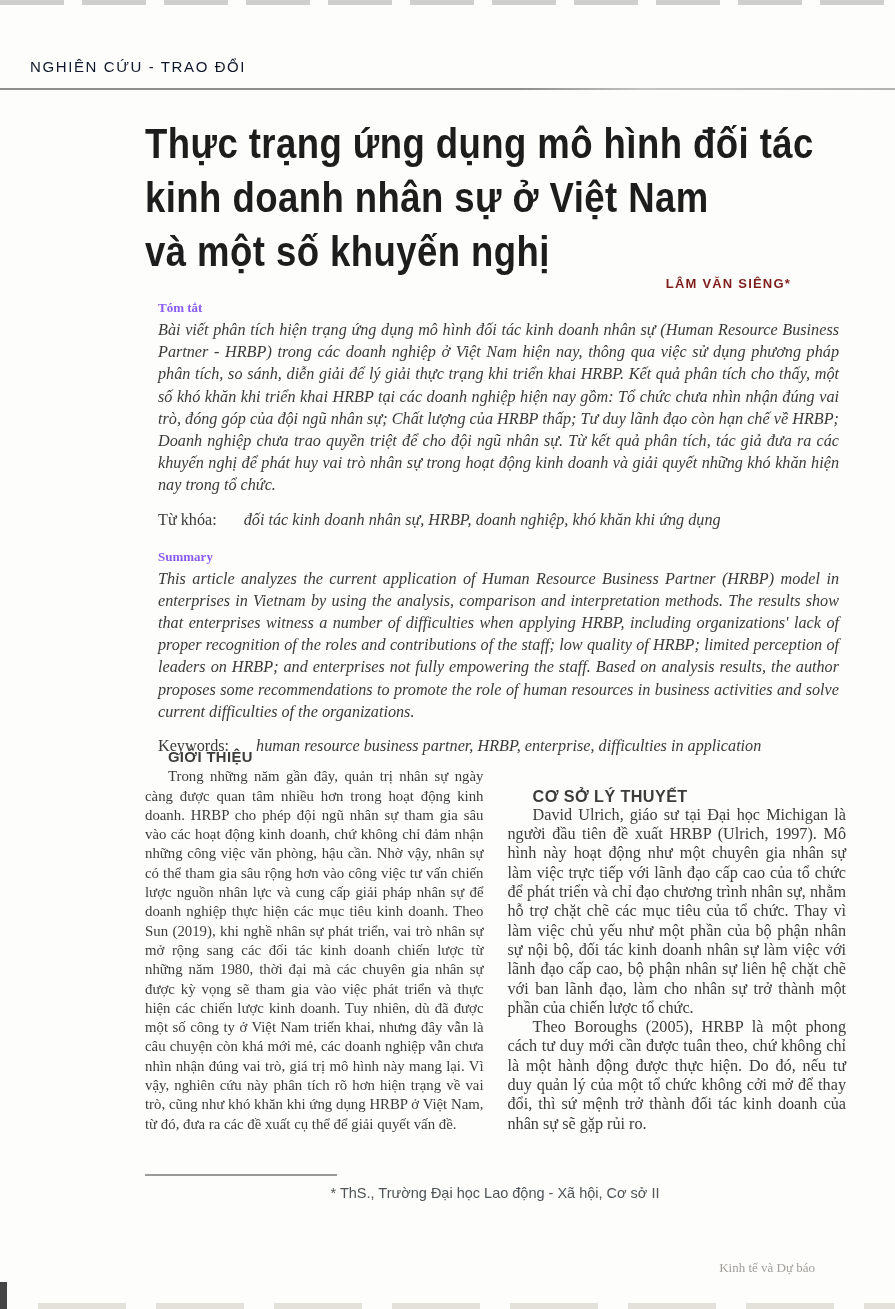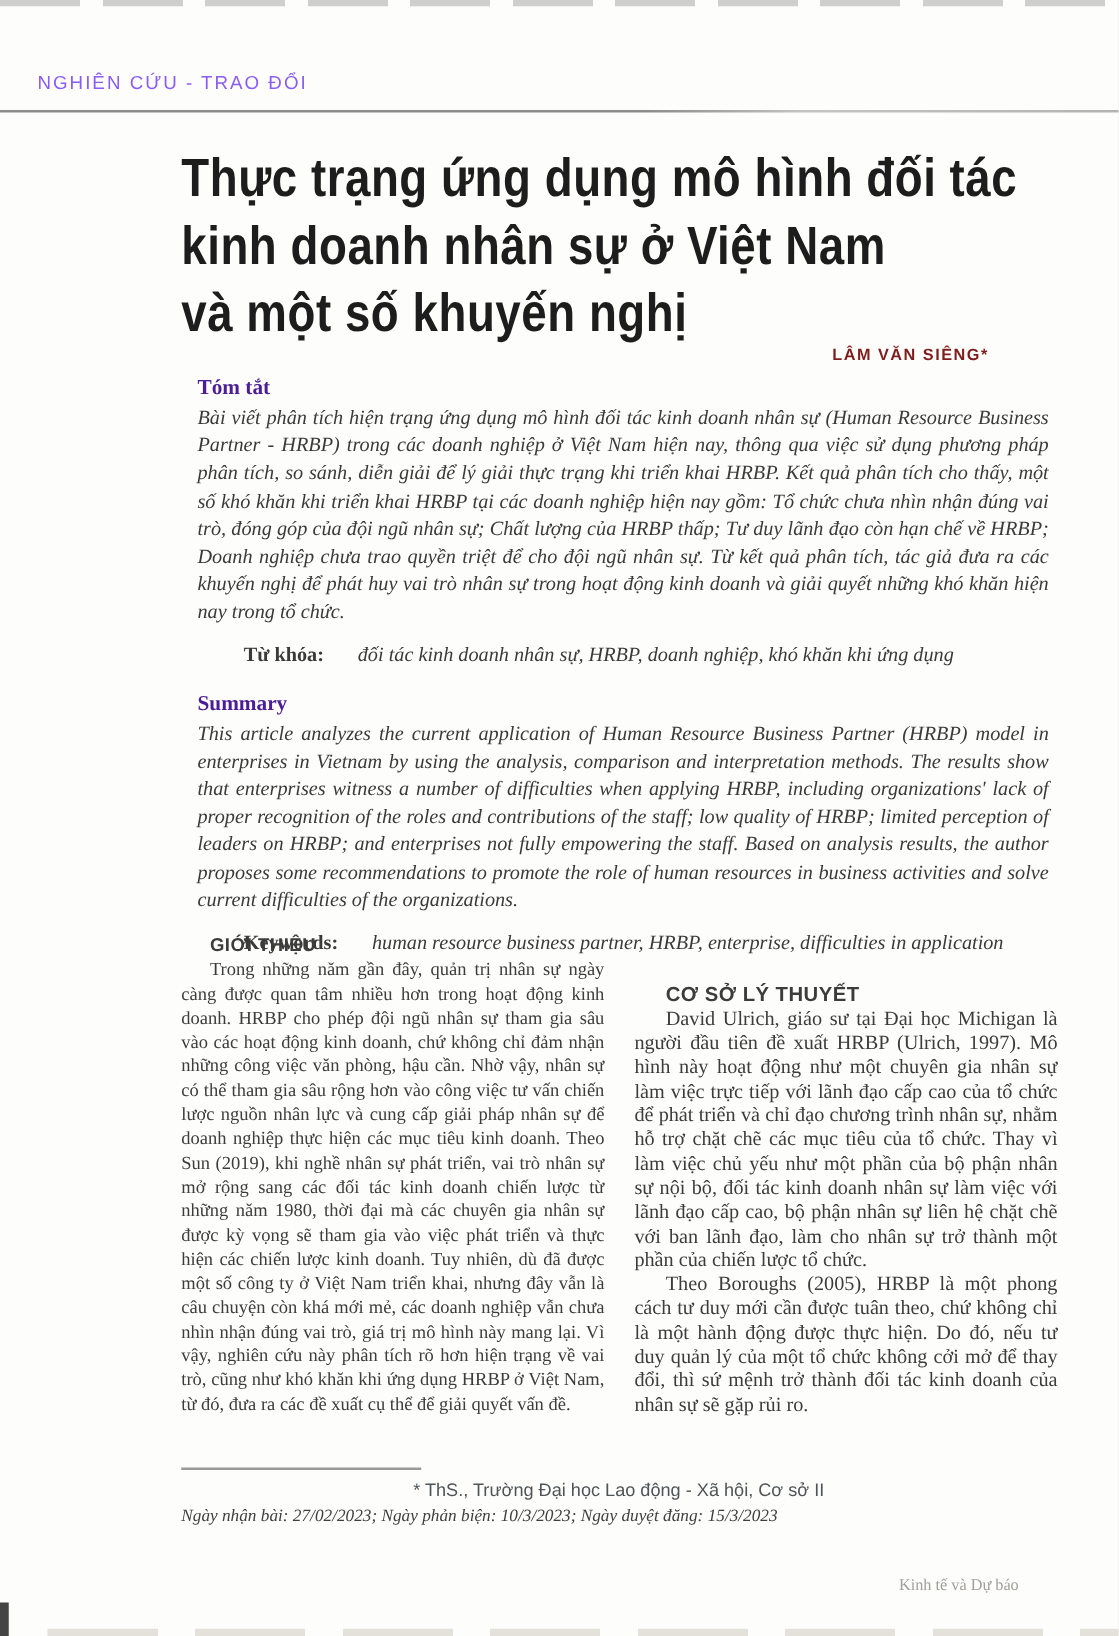--- a/index.html
+++ b/index.html
@@ -11,39 +11,39 @@
   
   .edge-top{position:absolute;top:0;left:0;width:100%;height:5px;
     background:repeating-linear-gradient(90deg,#bfbfbf 0 64px,rgba(0,0,0,0) 64px 82px);
     opacity:.75;}
   .edge-bottom{position:absolute;bottom:0;left:38px;right:0;height:6px;
     background:repeating-linear-gradient(90deg,#dcdad2 0 88px,rgba(0,0,0,0) 88px 118px);
     opacity:.8;}
   .edge-left-block{position:absolute;left:0;bottom:0;width:7px;height:27px;background:#454545;}
   
   .running-head{position:absolute;left:30px;top:58px;
-    font-family:"Liberation Sans",sans-serif;font-size:15px;color:#8b5cf6;
+    font-family:"Liberation Sans",sans-serif;font-size:15px;color:#0f172a;
     letter-spacing:1.6px;}
   .header-rule{position:absolute;left:0;top:88px;width:895px;height:2px;
     background:linear-gradient(90deg,#8d8d8d 0%,#8d8d8d 58%,#c4c4c4 72%,#b3b3b3 100%);}
   
   .title-block{position:absolute;left:145px;top:116px;color:#1d1d1d;}
   .title-line{font-family:"Liberation Sans",sans-serif;font-weight:bold;
     font-size:43px;line-height:54px;white-space:nowrap;
     transform:scaleX(0.85);transform-origin:0 50%;letter-spacing:0.5px;}
   .author{position:absolute;right:104px;top:276px;
     font-family:"Liberation Sans",sans-serif;font-weight:bold;font-size:13px;
     letter-spacing:1.2px;color:#7f1d1d;}
   
   .abstract-block{position:absolute;left:158px;top:300px;width:681px;}
-  .block-heading{font-weight:bold;font-size:17px;color:#4c1d95;margin:0 0 3px 0;}
+  .block-heading{font-weight:bold;font-size:13px;color:#8b5cf6;margin:0 0 3px 0;}
   .block-body{font-style:italic;font-size:16.2px;line-height:22.2px;
     text-align:justify;color:#3a3a3a;margin:0;}
   .kw-line{margin-top:14px;font-size:16.2px;color:#3a3a3a;}
-  .kw-label{font-weight:bold;font-style:normal;margin-left:37px;}
+  .kw-label{font-weight:normal;font-style:normal;}
   .kw-text{font-style:italic;margin-left:23px;}
   .summary-heading{margin-top:19px;}
   
   .columns{position:absolute;left:145px;top:748px;width:701px;display:flex;gap:24px;align-items:flex-end;}
   .col{width:339px;}
   .col-heading{font-family:"Liberation Sans",sans-serif;font-weight:bold;
     font-size:16.5px;color:#40484a;letter-spacing:0.4px;margin:0 0 17px 0;}
   .col p{margin:0;text-align:justify;text-indent:1.55em;color:#3c3c3c;}
   .col-left p{font-size:14.8px;line-height:19.3px;}
   .col-right p{font-size:16.2px;line-height:19.3px;}
@@ -95,21 +95,20 @@
     <div class="col col-right">
       <p class="col-heading">CƠ SỞ LÝ THUYẾT</p>
       <p>David Ulrich, giáo sư tại Đại học Michigan là người đầu tiên đề xuất HRBP (Ulrich, 1997). Mô hình này hoạt động như một chuyên gia nhân sự làm việc trực tiếp với lãnh đạo cấp cao của tổ chức để phát triển và chỉ đạo chương trình nhân sự, nhằm hỗ trợ chặt chẽ các mục tiêu của tổ chức. Thay vì làm việc chủ yếu như một phần của bộ phận nhân sự nội bộ, đối tác kinh doanh nhân sự làm việc với lãnh đạo cấp cao, bộ phận nhân sự liên hệ chặt chẽ với ban lãnh đạo, làm cho nhân sự trở thành một phần của chiến lược tổ chức.</p>
       <p>Theo Boroughs (2005), HRBP là một phong cách tư duy mới cần được tuân theo, chứ không chỉ là một hành động được thực hiện. Do đó, nếu tư duy quản lý của một tổ chức không cởi mở để thay đổi, thì sứ mệnh trở thành đối tác kinh doanh của nhân sự sẽ gặp rủi ro.</p>
     </div>
   </div>
 
   <div class="footnote">
     <div class="footnote-rule"></div>
     <div class="footnote-affil">* ThS., Trường Đại học Lao động - Xã hội, Cơ sở II</div>
-    <div class="footnote-dates">Ngày nhận bài: 27/02/2023; Ngày phản biện: 10/3/2023; Ngày duyệt đăng: 15/3/2023</div>
   </div>
 
   <div class="page-number">14</div>
   <div class="journal-name">Kinh tế và Dự báo</div>
 
   <div class="edge-bottom"></div>
   <div class="edge-left-block"></div>
 
 </div>
 

